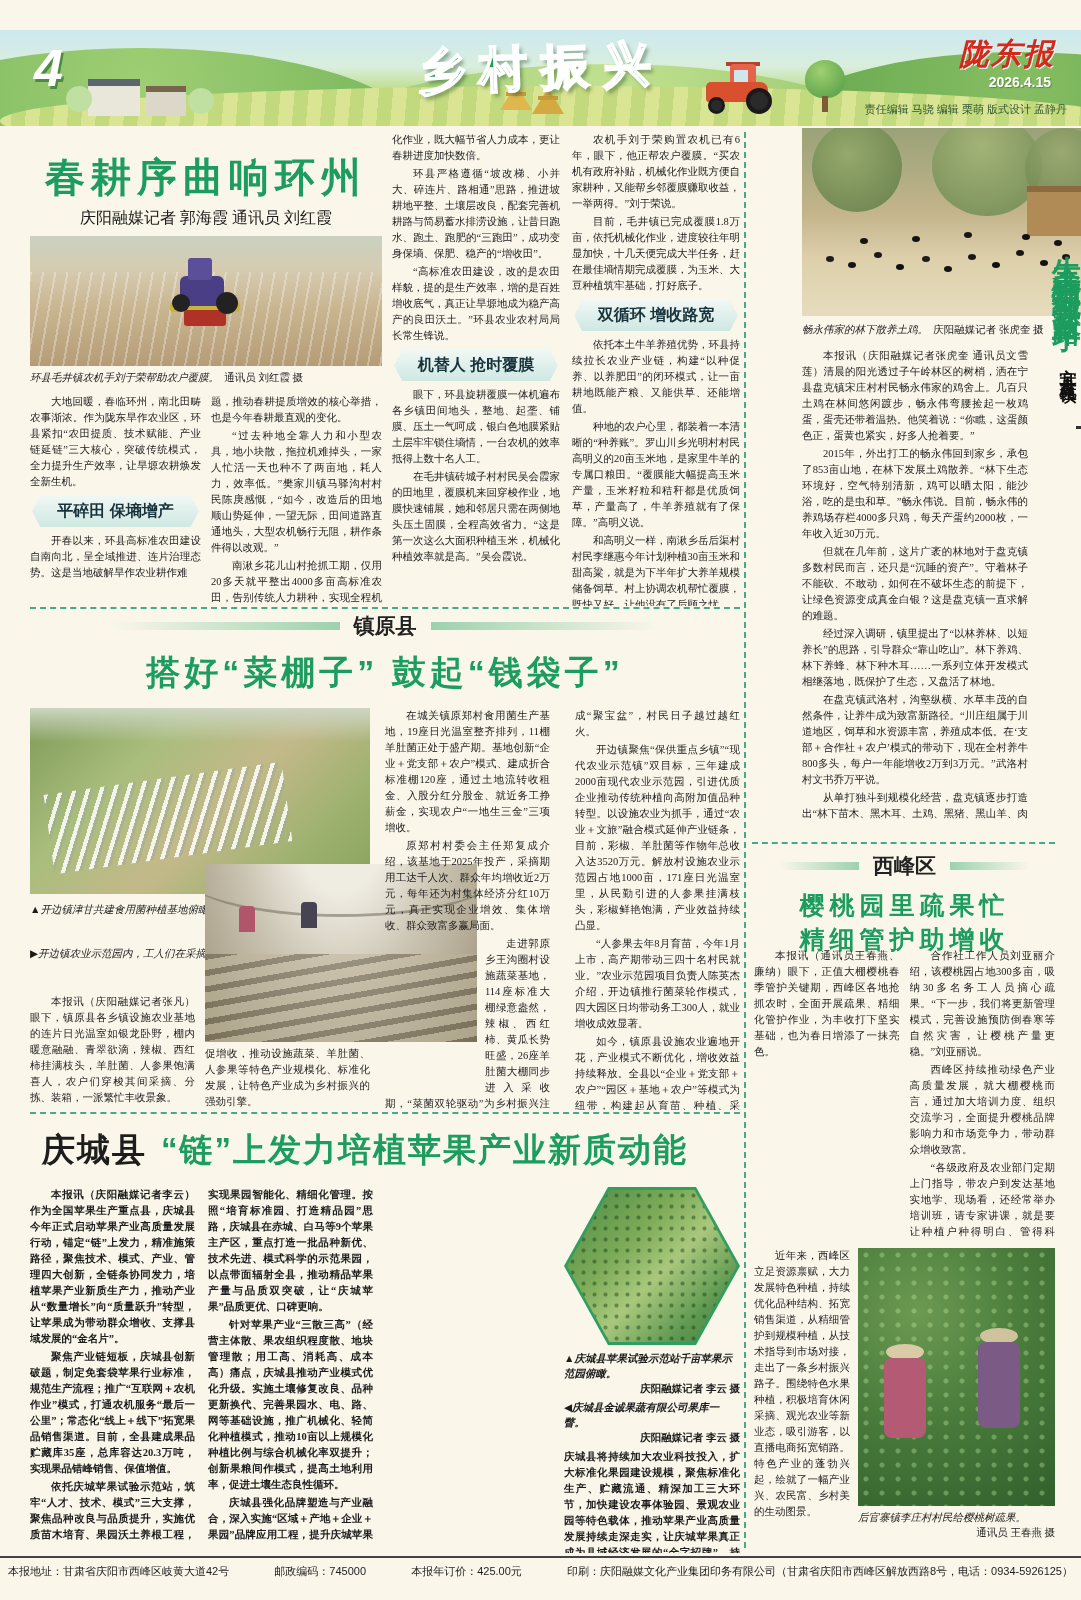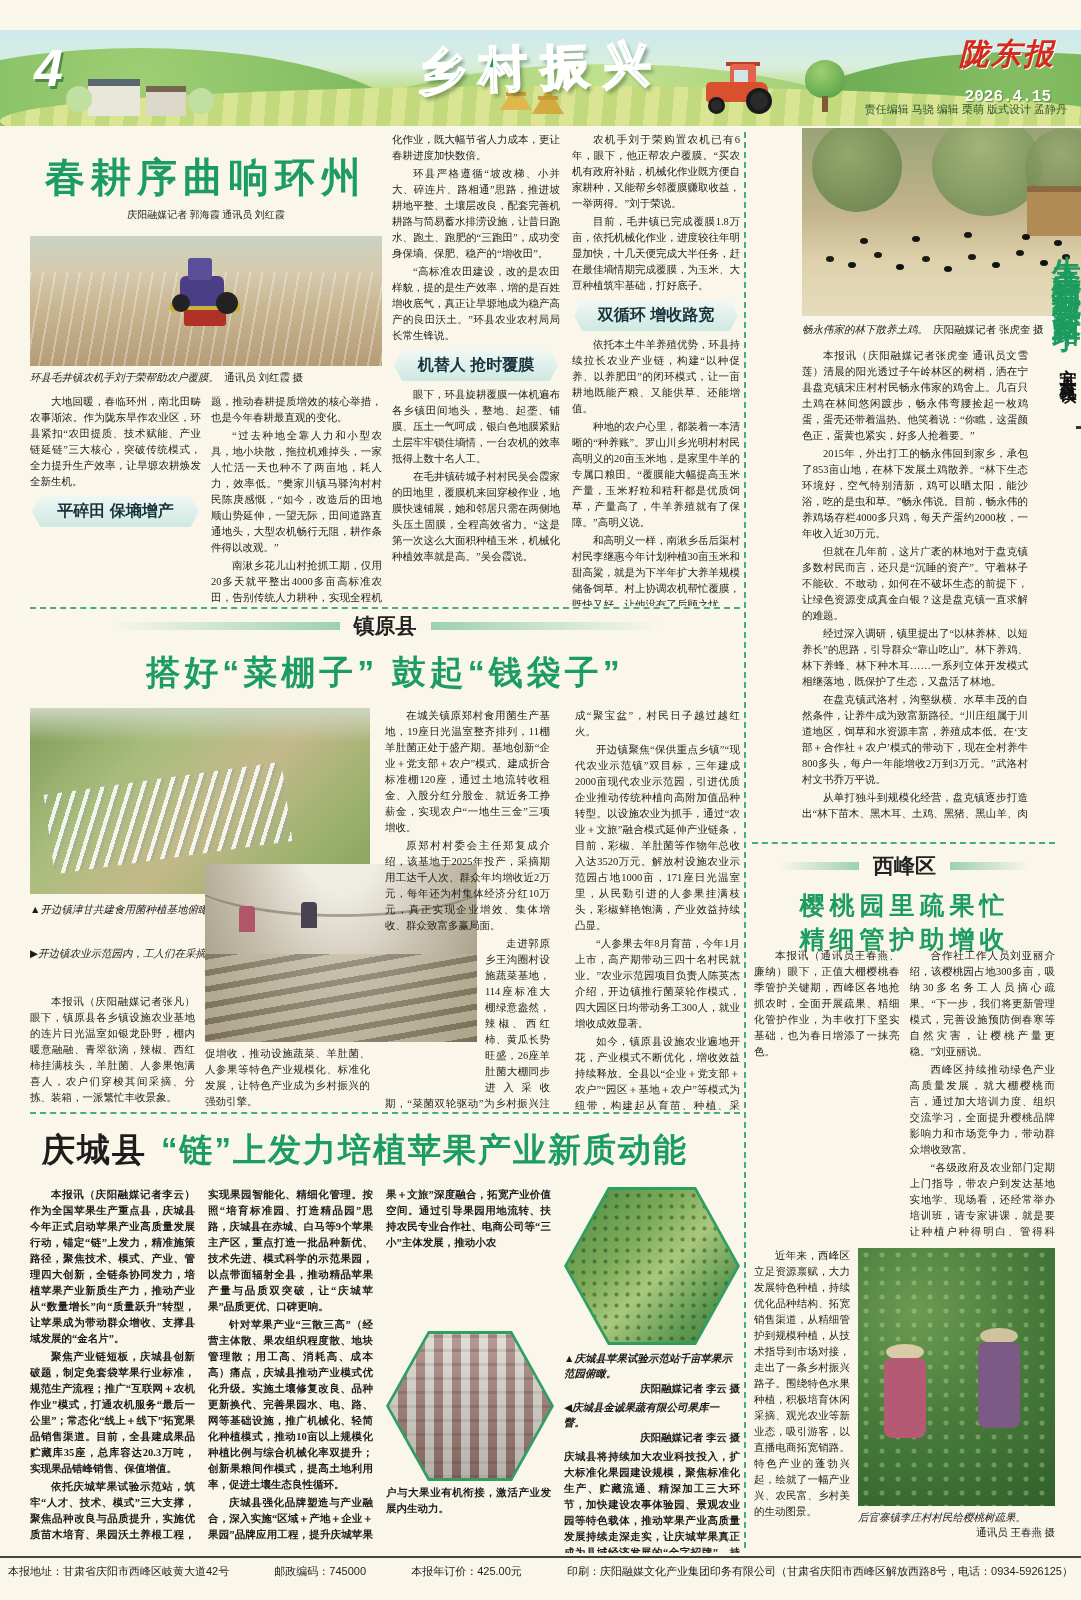--- a/index.html
+++ b/index.html
@@ -28,36 +28,36 @@
   .tr-w1{position:absolute;left:46px;bottom:0;width:26px;height:26px;background:#2a2a2a;border-radius:50%;border:4px solid #1a1a1a;box-sizing:border-box;}
   .tr-w2{position:absolute;left:8px;bottom:0;width:17px;height:17px;background:#2a2a2a;border-radius:50%;border:3px solid #1a1a1a;box-sizing:border-box;}
   .tr-roof{position:absolute;left:26px;bottom:48px;width:34px;height:4px;background:#b8402a;}
   .big-tree{position:absolute;left:805px;bottom:14px;width:40px;height:52px;}
   .big-tree .crown{position:absolute;left:0;top:0;width:40px;height:38px;border-radius:50% 50% 45% 45%;background:radial-gradient(circle at 40% 30%,#9fd06f,#4f9a45);}
   .big-tree .trunk{position:absolute;left:17px;bottom:0;width:6px;height:16px;background:#7c5b35;}
   .pageno{position:absolute;left:34px;top:8px;font-family:"Liberation Sans",sans-serif;font-size:52px;font-weight:bold;font-style:italic;color:#ffffff;text-shadow:2px 3px 0 #4d8a44;}
   .masthead{position:absolute;left:50%;top:6px;transform:translateX(-50%) rotate(-2deg);font-family:"Liberation Sans",sans-serif;
     font-size:48px;font-weight:900;letter-spacing:14px;color:#1f9e53;-webkit-text-stroke:2px #ffffff;text-shadow:3px 4px 4px rgba(40,80,40,.45);white-space:nowrap;}
   .paper-name{position:absolute;right:26px;top:4px;font-size:30px;font-weight:bold;font-style:italic;color:#d5291d;letter-spacing:2px;text-shadow:1px 1px 0 #fff;margin-left:48px;}
-  .paper-date{position:absolute;right:30px;top:58px;font-family:Liberation Mono, monospace;font-size:16px;font-weight:bold;color:#ffffff;text-shadow:1px 1px 1px #5b8a3c;}
+  .paper-date{position:absolute;right:30px;top:44px;font-family:Liberation Sans, sans-serif;font-size:14px;font-weight:bold;color:#ffffff;text-shadow:1px 1px 1px #5b8a3c;}
   .editors{position:absolute;right:14px;top:72px;font-family:"Liberation Sans",sans-serif;font-size:11px;color:#2f5530;}
 
   
   .p{font-size:10.5px;line-height:16px;text-align:justify;text-indent:2em;margin:0 0 2px 0;}
   .p.cont{text-indent:0;}
   .col{overflow:hidden;}
   .caption{font-size:10.5px;line-height:15px;font-style:italic;}
   .caption .credit{font-style:normal;}
   .credit-r{display:block;text-align:right;}
 
   
   .a1{position:absolute;left:30px;top:132px;width:710px;height:474px;}
   .a1-title{position:absolute;left:0;top:18px;width:352px;text-align:center;font-family:"Liberation Sans",sans-serif;
     font-size:40px;font-weight:900;color:#1c9c5e;letter-spacing:6px;white-space:nowrap;}
-  .a1-byline{position:absolute;left:0;top:76px;width:352px;text-align:center;font-size:10px;}
+  .a1-byline{position:absolute;left:0;top:76px;width:352px;text-align:center;font-size:16px;}
   .a1-photo{position:absolute;left:0;top:104px;width:352px;height:130px;
     background:linear-gradient(180deg,#c9d2c2 0%,#d6cbb1 26%,#c9b691 55%,#b59c77 100%);overflow:hidden;}
   .a1-photo .rows{position:absolute;left:0;top:36px;width:100%;height:100px;
     background:repeating-linear-gradient(100deg,rgba(255,255,255,.30) 0 2px,transparent 2px 12px);}
   .a1-photo .tb{position:absolute;left:150px;top:40px;width:44px;height:30px;background:#4a3f86;border-radius:6px;}
   .a1-photo .tc{position:absolute;left:158px;top:22px;width:24px;height:22px;background:#5a4f98;border-radius:3px;}
   .a1-photo .timpl{position:absolute;left:140px;top:66px;width:70px;height:10px;background:#c8b43a;border-radius:3px;}
   .a1-photo .tred{position:absolute;left:154px;top:74px;width:42px;height:16px;background:#b03226;border-radius:3px;}
   .a1-photo .tw1{position:absolute;left:142px;top:58px;width:18px;height:18px;background:#222;border-radius:50%;}
   .a1-photo .tw2{position:absolute;left:186px;top:56px;width:22px;height:22px;background:#222;border-radius:50%;}
@@ -214,20 +214,21 @@
         <div class="tw1"></div>
         <div class="tw2"></div>
     </div>
     <div class="a1-cap caption">
       <span>环县毛井镇农机手刘于荣帮助农户覆膜。</span>&nbsp;&nbsp;<span class="credit">通讯员 刘红霞 摄</span>
     </div>
     <div class="a1-cols-left">
       <div class="col">
         <p class="p">大地回暖，春临环州，南北田畴农事渐浓。作为陇东旱作农业区，环县紧扣“农田提质、技术赋能、产业链延链”三大核心，突破传统模式，全力提升生产效率，让旱塬农耕焕发全新生机。</p>
         <div class="subhead">平碎田 保墒增产</div>
+        <p class="p">开春以来，环县高标准农田建设自南向北，呈全域推进、连片治理态势。这是当地破解旱作农业耕作难</p>
       </div>
       <div class="col">
         <p class="p cont">题，推动春耕提质增效的核心举措，也是今年春耕最直观的变化。</p>
         <p class="p">“过去种地全靠人力和小型农具，地小块散，拖拉机难掉头，一家人忙活一天也种不了两亩地，耗人力，效率低。”樊家川镇马驿沟村村民陈庚感慨，“如今，改造后的田地顺山势延伸，一望无际，田间道路直通地头，大型农机畅行无阻，耕作条件得以改观。”</p>
         <p class="p">南湫乡花儿山村抢抓工期，仅用20多天就平整出4000多亩高标准农田，告别传统人力耕种，实现全程机械</p>
       </div>
     </div>
     <div class="a1-col3 col">
       <p class="p cont">化作业，既大幅节省人力成本，更让春耕进度加快数倍。</p>
       <p class="p">环县严格遵循“坡改梯、小并大、碎连片、路相通”思路，推进坡耕地平整、土壤层改良，配套完善机耕路与简易蓄水排涝设施，让昔日跑水、跑土、跑肥的“三跑田”，成功变身保墒、保肥、稳产的“增收田”。</p>
@@ -332,31 +333,20 @@
       <div class="a5-col a5-c1 col">
         <p class="p">本报讯（庆阳融媒记者李云）作为全国苹果生产重点县，庆城县今年正式启动苹果产业高质量发展行动，锚定“链”上发力，精准施策路径，聚焦技术、模式、产业、管理四大创新，全链条协同发力，培植苹果产业新质生产力，推动产业从“数量增长”向“质量跃升”转型，让苹果成为带动群众增收、支撑县域发展的“金名片”。</p>
         <p class="p">聚焦产业链短板，庆城县创新破题，制定免套袋苹果行业标准，规范生产流程；推广“互联网＋农机作业”模式，打通农机服务“最后一公里”；常态化“线上＋线下”拓宽果品销售渠道。目前，全县建成果品贮藏库35座，总库容达20.3万吨，实现果品错峰销售、保值增值。</p>
         <p class="p">依托庆城苹果试验示范站，筑牢“人才、技术、模式”三大支撑，聚焦品种改良与品质提升，实施优质苗木培育、果园沃土养根工程，推广土壤有机质改良技术，制定《苹果郁闭园改造技术要点》《矮化苹果栽培技术手册》等多项规范，为标准化生产提供技术遵循。</p>
 
       </div>
       <div class="a5-col a5-c2 col">
         <p class="p cont">实现果园智能化、精细化管理。按照“培育标准园、打造精品园”思路，庆城县在赤城、白马等9个苹果主产区，重点打造一批品种新优、技术先进、模式科学的示范果园，以点带面辐射全县，推动精品苹果产量与品质双突破，让“庆城苹果”品质更优、口碑更响。</p>
         <p class="p">针对苹果产业“三散三高”（经营主体散、果农组织程度散、地块管理散；用工高、消耗高、成本高）痛点，庆城县推动产业模式优化升级。实施土壤修复改良、品种更新换代、完善果园水、电、路、网等基础设施，推广机械化、轻简化种植模式，推动10亩以上规模化种植比例与综合机械化率双提升；创新果粮间作模式，提高土地利用率，促进土壤生态良性循环。</p>
         <p class="p">庆城县强化品牌塑造与产业融合，深入实施“区域＋产地＋企业＋果园”品牌应用工程，提升庆城苹果品牌影响力。创新推出“庆城苹果精品旅游”线路，推动“苹</p>
-      </div>
-      <div class="a5-col a5-c3">
-        <div class="col" style="height:140px;">
-          <p class="p cont">果＋文旅”深度融合，拓宽产业价值空间。通过引导果园用地流转、扶持农民专业合作社、电商公司等“三小”主体发展，推动小农</p>
-        </div>
-        <div class="hex hex-wh">
-            <div class="inner"></div>
-          </div>
-        <div class="col" style="height:56px;margin-top:4px;">
-          <p class="p cont">户与大果业有机衔接，激活产业发展内生动力。</p>
-        </div>
       </div>
       <div class="a5-col a5-c4">
         <div class="hex hex-orchard">
             <div class="inner"></div>
           </div>
         <div class="a5-caps caption">
           <span>▲庆城县苹果试验示范站千亩苹果示范园俯瞰。</span><span class="credit credit-r">庆阳融媒记者 李云 摄</span>
         </div>
         <div class="caption" style="margin-top:4px;">
           <span>◀庆城县金诚果蔬有限公司果库一瞥。</span><span class="credit credit-r">庆阳融媒记者 李云 摄</span>

